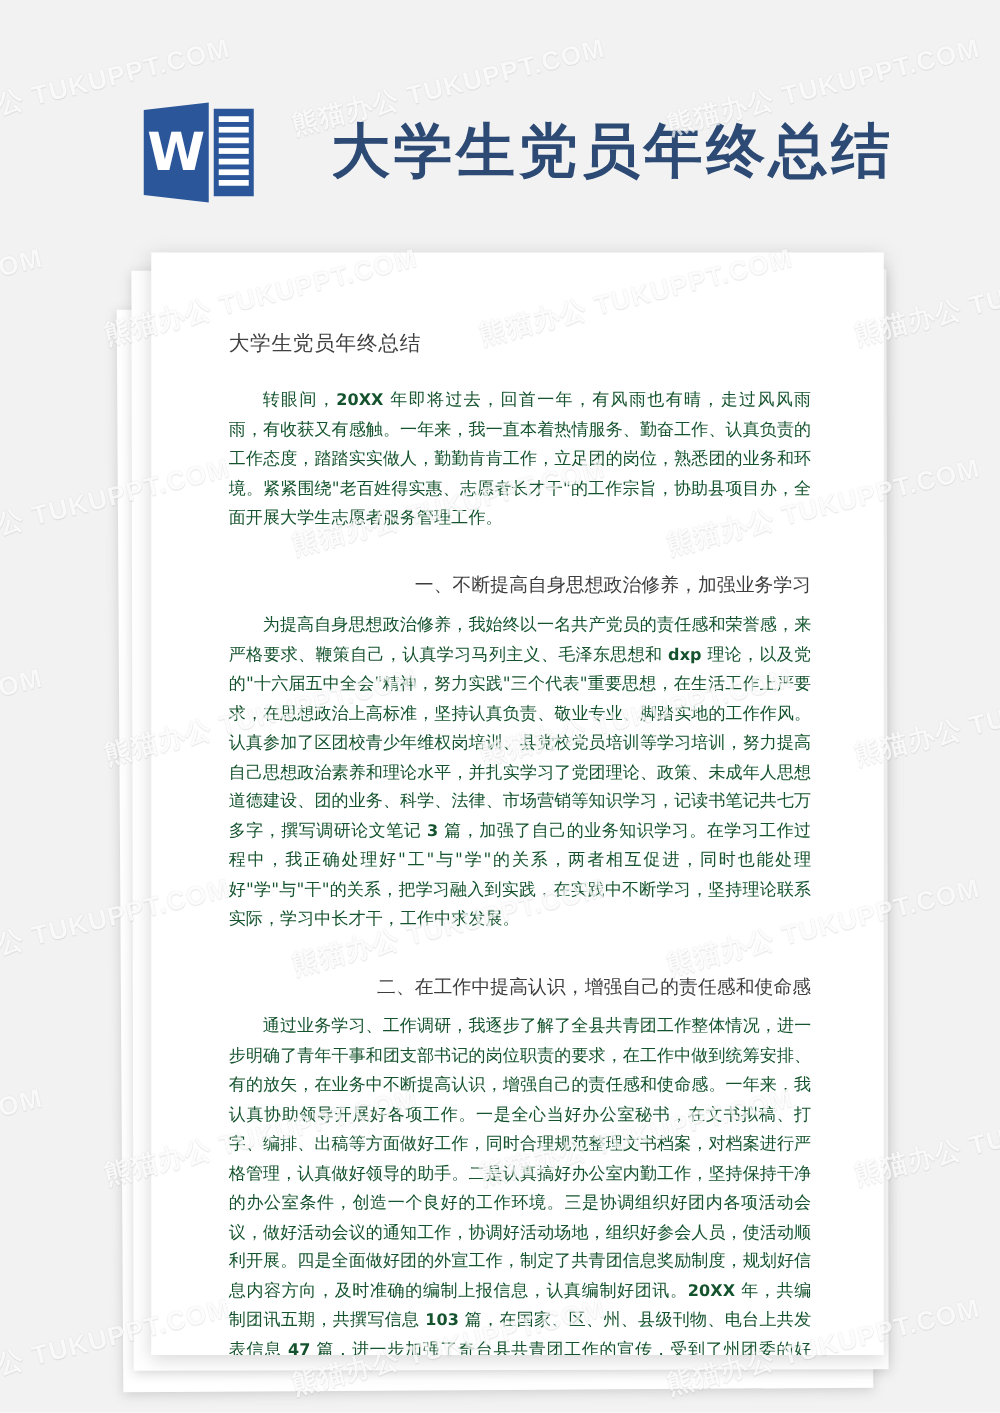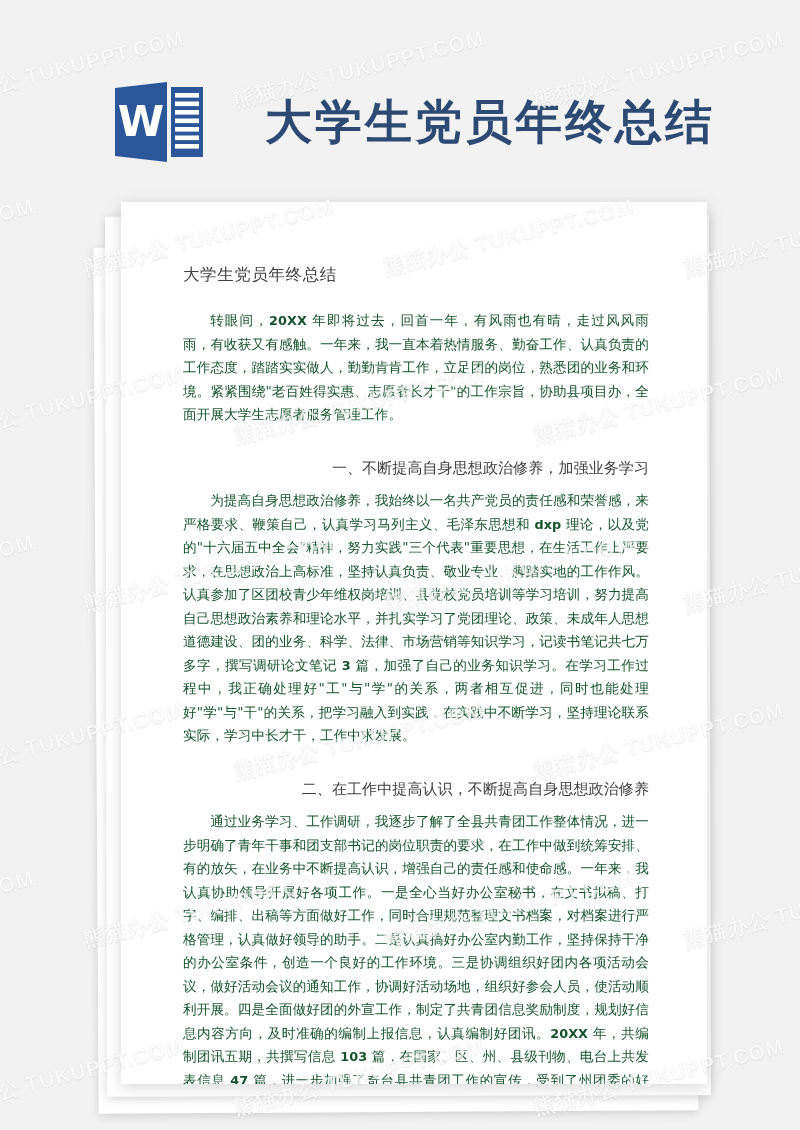--- a/index.html
+++ b/index.html
@@ -178,21 +178,21 @@
   <div class="page-back" id="page-back-2"></div>
   <div class="page-back" id="page-back-1"></div>
 
   <div id="page-main">
     <div id="doc-body">
       <div id="doc-title">大学生党员年终总结</div>
       <div id="doc-blocks">
           <div class="para">转眼间，<span class="b">20XX</span> 年即将过去，回首一年，有风雨也有晴，走过风风雨雨，有收获又有感触。一年来，我一直本着热情服务、勤奋工作、认真负责的工作态度，踏踏实实做人，勤勤肯肯工作，立足团的岗位，熟悉团的业务和环境。紧紧围绕"老百姓得实惠、志愿者长才干"的工作宗旨，协助县项目办，全面开展大学生志愿者服务管理工作。</div>
           <div class="section-head">一、不断提高自身思想政治修养，加强业务学习</div>
           <div class="para">为提高自身思想政治修养，我始终以一名共产党员的责任感和荣誉感，来严格要求、鞭策自己，认真学习马列主义、毛泽东思想和 <span class="b">dxp</span> 理论，以及党的"十六届五中全会"精神，努力实践"三个代表"重要思想，在生活工作上严要求，在思想政治上高标准，坚持认真负责、敬业专业、脚踏实地的工作作风。认真参加了区团校青少年维权岗培训、县党校党员培训等学习培训，努力提高自己思想政治素养和理论水平，并扎实学习了党团理论、政策、未成年人思想道德建设、团的业务、科学、法律、市场营销等知识学习，记读书笔记共七万多字，撰写调研论文笔记 <span class="b">3</span> 篇，加强了自己的业务知识学习。在学习工作过程中，我正确处理好"工"与"学"的关系，两者相互促进，同时也能处理好"学"与"干"的关系，把学习融入到实践，在实践中不断学习，坚持理论联系实际，学习中长才干，工作中求发展。</div>
-          <div class="section-head">二、在工作中提高认识，不断提高自身思想政治修养</div>
+          <div class="section-head">二、在工作中提高认识，增强自己的责任感和使命感</div>
           <div class="para">通过业务学习、工作调研，我逐步了解了全县共青团工作整体情况，进一步明确了青年干事和团支部书记的岗位职责的要求，在工作中做到统筹安排、有的放矢，在业务中不断提高认识，增强自己的责任感和使命感。一年来，我认真协助领导开展好各项工作。一是全心当好办公室秘书，在文书拟稿、打字、编排、出稿等方面做好工作，同时合理规范整理文书档案，对档案进行严格管理，认真做好领导的助手。二是认真搞好办公室内勤工作，坚持保持干净的办公室条件，创造一个良好的工作环境。三是协调组织好团内各项活动会议，做好活动会议的通知工作，协调好活动场地，组织好参会人员，使活动顺利开展。四是全面做好团的外宣工作，制定了共青团信息奖励制度，规划好信息内容方向，及时准确的编制上报信息，认真编制好团讯。<span class="b">20XX</span> 年，共编制团讯五期，共撰写信息 <span class="b">103</span> 篇，在国家、区、州、县级刊物、电台上共发表信息 <span class="b">47</span> 篇，进一步加强了奇台县共青团工作的宣传，受到了州团委的好评。</div>
         </div>
     </div>
   </div>
 </div>
 
 <div id="watermark-layer">
     <div class="wm" style="left: -70px; top: 55px;">熊猫办公 TUKUPPT.COM</div>
     <div class="wm" style="left: 230px; top: 55px;">熊猫办公 TUKUPPT.COM</div>
     <div class="wm" style="left: 530px; top: 55px;">熊猫办公 TUKUPPT.COM</div>

